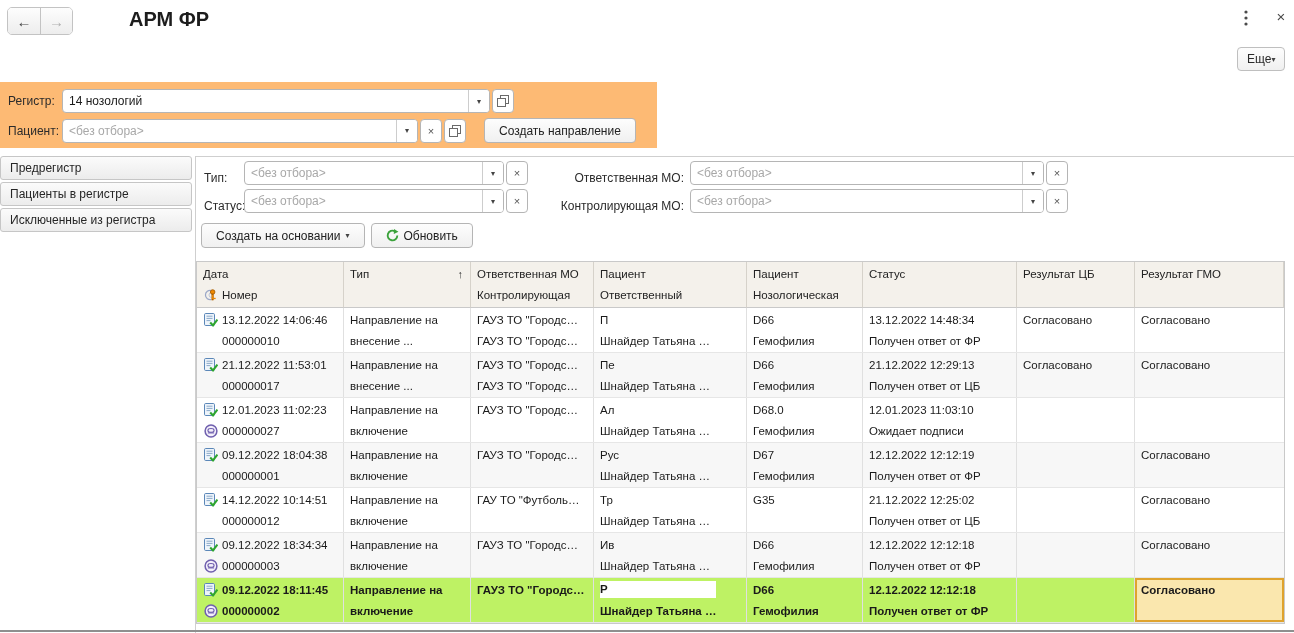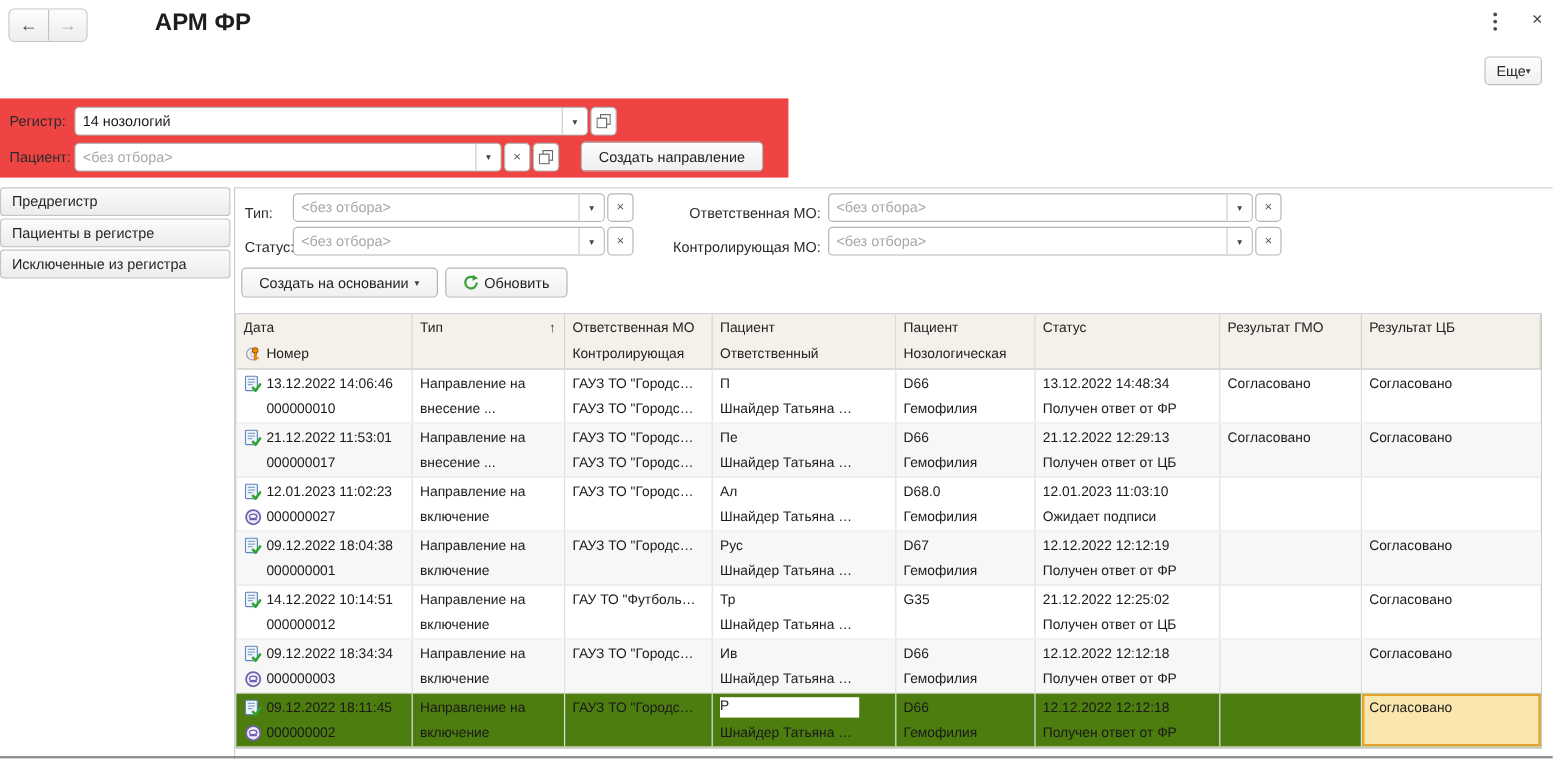--- a/index.html
+++ b/index.html
@@ -11,21 +11,21 @@
   
   .nav-group { position:absolute; left:7px; top:7px; display:flex; border:1px solid #c3c3c3; border-radius:5px; overflow:hidden; }
   .nav-btn { width:32px; height:26px; display:flex; align-items:center; justify-content:center; font-size:15px; color:#444; background:linear-gradient(#fdfdfd,#ededed); }
   .nav-btn.disabled { color:#b0b0b0; border-left:1px solid #c3c3c3; }
   .page-title { position:absolute; left:129px; top:8px; font-size:20px; font-weight:bold; color:#1d1d1d; }
   .kebab-btn { position:absolute; left:1237px; top:8px; width:18px; height:20px; display:flex; align-items:center; justify-content:center; }
   .close-btn { position:absolute; left:1270px; top:5px; width:22px; height:22px; font-size:15px; color:#4a4a4a; display:flex; align-items:center; justify-content:center; }
   .more-btn { position:absolute; left:1237px; top:47px; height:24px; padding:0 9px; border:1px solid #bfbfbf; border-radius:4px; background:linear-gradient(#fdfdfd,#f0f0f0); font-size:12px; color:#2a2a2a; display:flex; align-items:center; gap:0; }
   .dd-glyph { font-size:8px; color:#444; }
   
-  .selection-panel { position:absolute; left:0; top:82px; width:657px; height:66px; background:#ef4444; }
+  .selection-panel { position:absolute; left:0; top:82px; width:657px; height:66px; background:#fdba74; }
   .sel-row { position:absolute; left:8px; display:flex; align-items:center; }
   .sel-row.r1 { top:7px; } .sel-row.r2 { top:36px; }
   .f-label { font-size:12px; color:#2b2b2b; white-space:nowrap; }
   .w54 { width:54px; }
   .combo { display:flex; align-items:stretch; height:24px; border:1px solid #b5b5b5; border-radius:4px; background:#fff; overflow:hidden; }
   .combo input { border:none; outline:none; flex:1; min-width:0; padding:0 6px; font-size:12px; font-family:inherit; color:#1a1a1a; background:transparent; }
   .combo input::placeholder { color:#a8a8a8; }
   .combo-dd { width:21px; border-left:1px solid #cdcdcd; display:flex; align-items:center; justify-content:center; font-size:8px; color:#444; background:#fff; }
   .sq { width:22px; height:24px; border:1px solid #b5b5b5; border-radius:4px; background:#fff; display:flex; align-items:center; justify-content:center; margin-left:2px; font-size:11px; color:#555; }
   .push-btn { height:25px; border:1px solid #b5b5b5; border-radius:4px; background:linear-gradient(#fdfdfd,#f0f0f0); font-size:12px; color:#222; display:inline-flex; align-items:center; justify-content:center; padding:0 14px; gap:5px; white-space:nowrap; }
@@ -44,21 +44,21 @@
   .toolbar { position:absolute; left:5px; top:66px; display:flex; gap:6px; }
   
   .tbl { position:absolute; left:0; top:104px; width:1089px; border:1px solid #c9c9c9; font-size:11.5px; background:#fff; }
   .grid-row { display:grid; grid-template-columns:147px 127px 123px 153px 116px 154px 118px 1fr; }
   .cell { border-right:1px solid #e0e0e0; padding:1px 4px 1px 6px; overflow:hidden; }
   .cell:last-child { border-right:none; }
   .hdr-row .cell { height:46px; background:#f4f1eb; border-right:1px solid #d6d2ca; border-bottom:1px solid #c9c9c9; color:#222; }
   .data-row .cell { height:44px; }
   .data-row { border-bottom:1px solid #e6e6e6; }
   .tbody .data-row:nth-child(even) { background:#f7f7f7; }
-  .tbody .data-row.selected { background:#4d7c0f; }
+  .tbody .data-row.selected { background:#bef264;font-weight:bold; }
   .l1,.l2 { height:21px; display:flex; align-items:center; gap:4px; white-space:nowrap; overflow:hidden; }
   .ic { width:15px; flex:0 0 15px; display:flex; align-items:center; justify-content:center; }
   .sort-arrow { margin-left:auto; font-size:11px; color:#333; padding-right:3px; }
   .selected .pat-l1 .pat-text { background:#fff; flex:0 0 116px; height:17px; line-height:17px; }
   .cb-focused { box-shadow:inset 0 0 0 2px #dfa32e; background:#fae7ae; }
   .bottom-line { position:absolute; left:0; bottom:1px; width:1294px; height:2px; background:#8f8f8f; }
 </style>
 </head>
 <body>
 
@@ -243,26 +243,26 @@
             <span>Нозологическая</span>
           </div>
       </div>
       <div class="cell">
         <div class="l1">
             <span>Статус</span>
           </div>
       </div>
       <div class="cell">
         <div class="l1">
-            <span>Результат ГМО</span>
+            <span>Результат ЦБ</span>
           </div>
       </div>
       <div class="cell">
         <div class="l1">
-            <span>Результат ЦБ</span>
+            <span>Результат ГМО</span>
           </div>
       </div>
     </div>
     <div class="tbody">
   <div class="grid-row data-row">
     <div class="cell">
       <div class="l1">
         <span class="ic">
           <svg width="14" height="14" viewBox="0 0 14 14">
                   <rect x="0.5" y="0.5" width="10" height="12" rx="1.2" fill="#eef4fb" stroke="#5b87b8"></rect>

